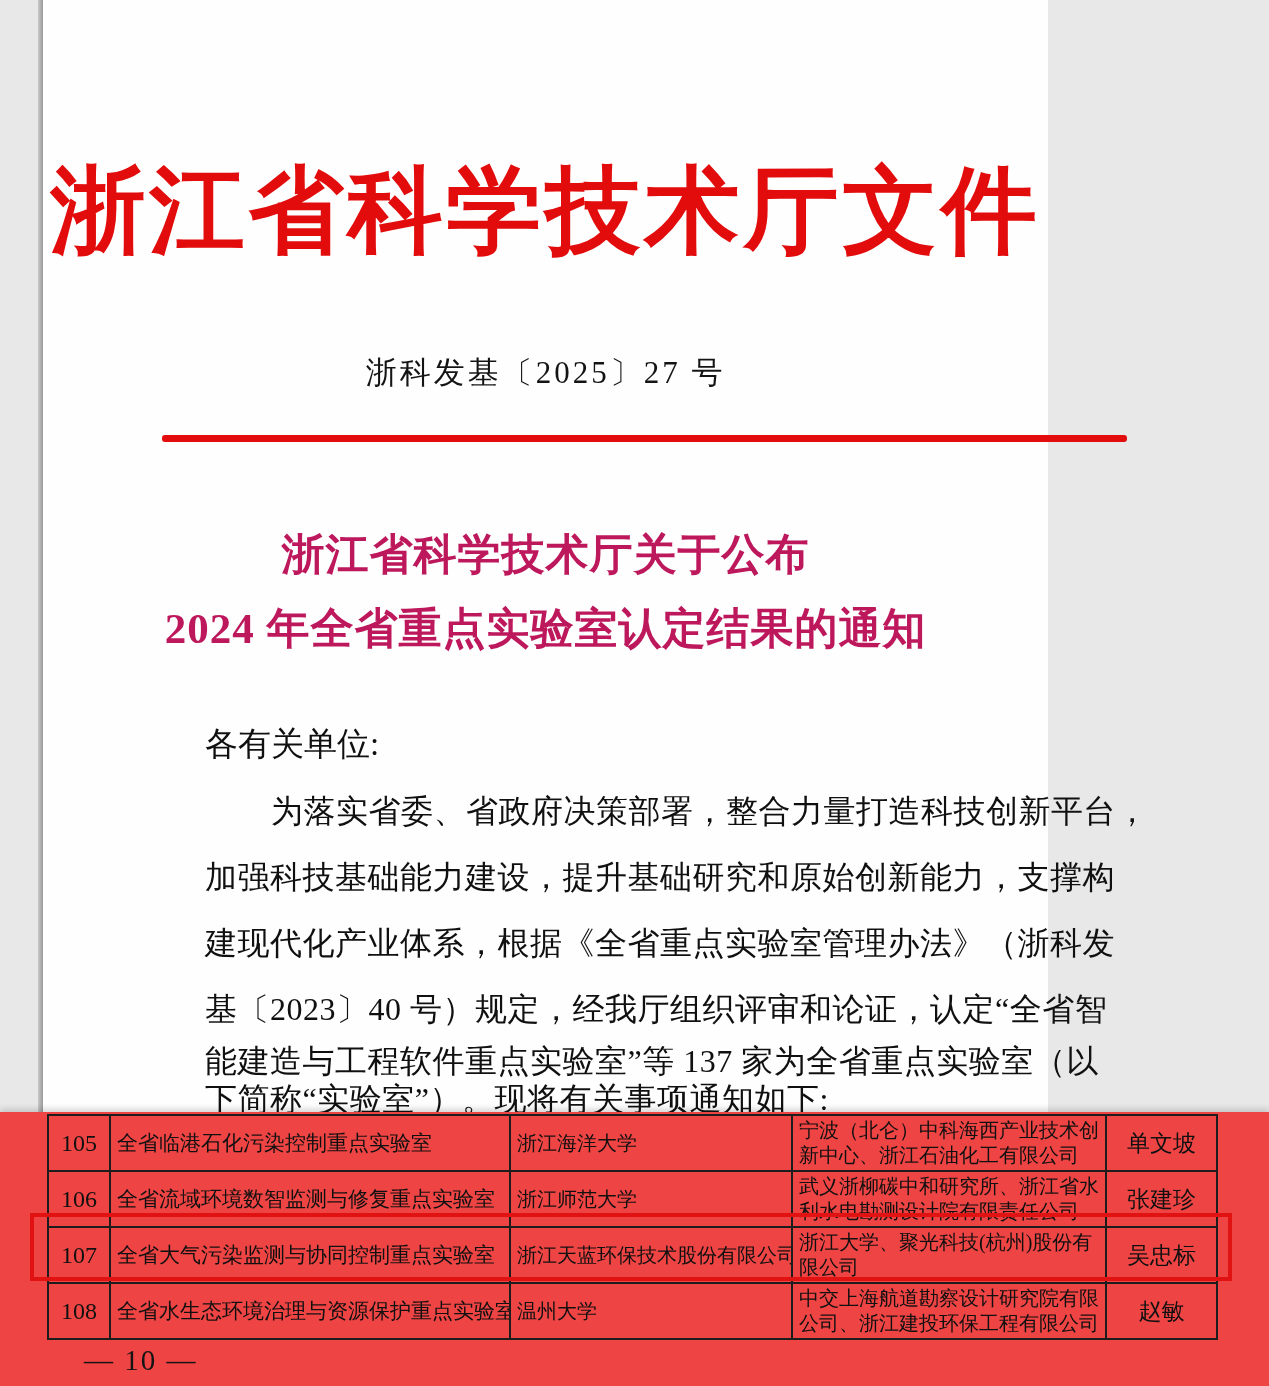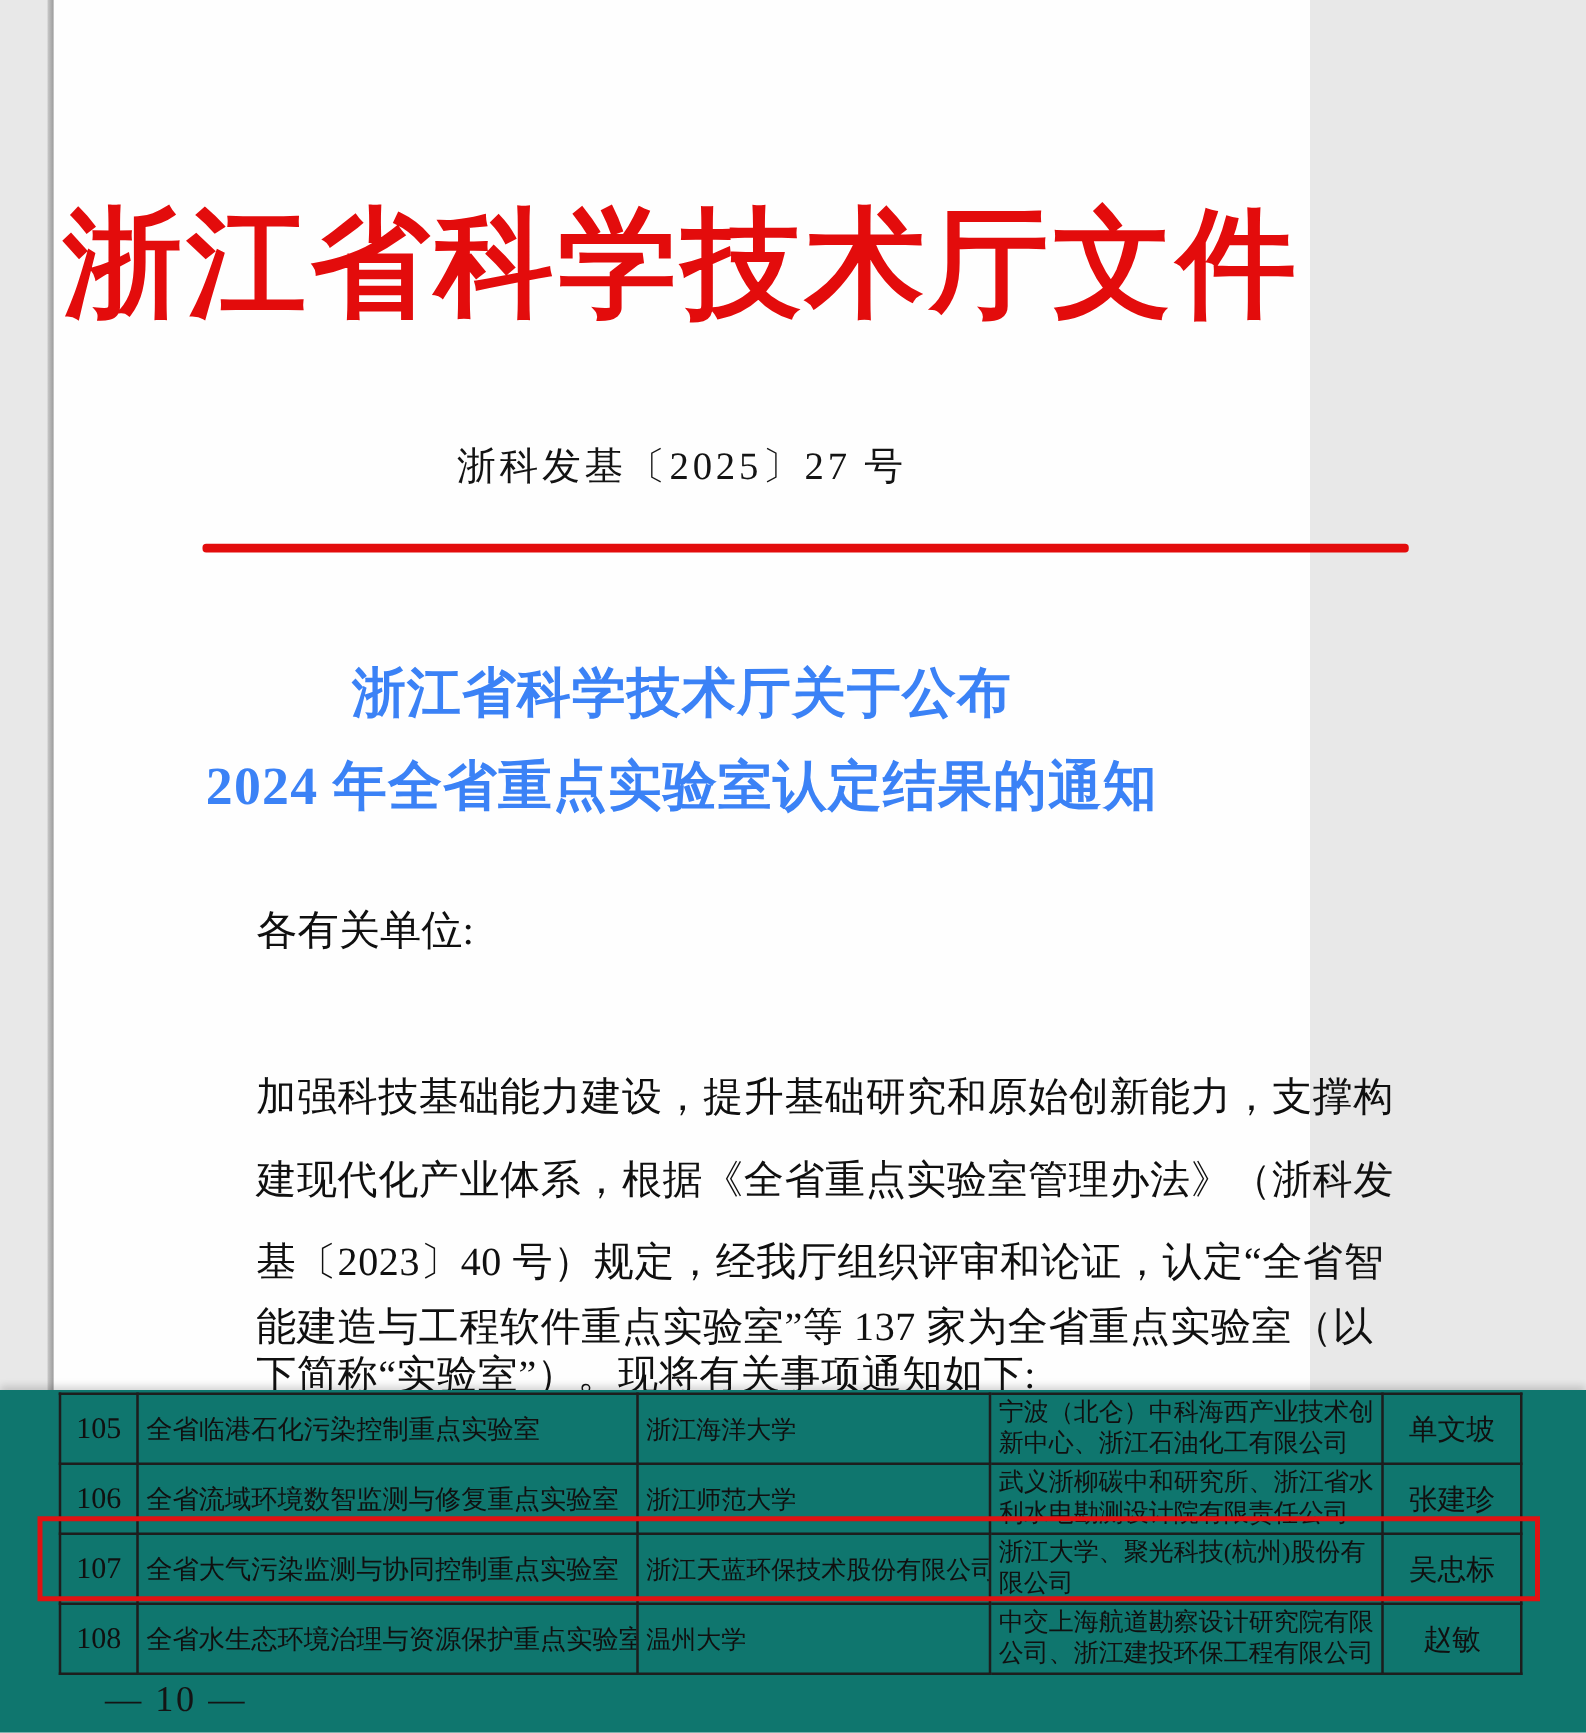--- a/index.html
+++ b/index.html
@@ -41,21 +41,21 @@
     font-size:31px;letter-spacing:3px;color:#141414;
     white-space:nowrap;
   }
   .red-rule{
     position:absolute;left:119px;top:435px;width:965px;height:7px;
     background:var(--header-red);
     border-radius:3px;
   }
   .notice-title{
     position:absolute;left:0;width:100%;text-align:center;
-    font-weight:bold;font-size:43px;color:#3b82f6;
+    font-weight:bold;font-size:43px;color:#be185d;
     white-space:nowrap;letter-spacing:1px;
   }
   .notice-title.l1{top:526px;}
   .notice-title.l2{top:600px;}
   .salutation{
     position:absolute;left:162px;top:722px;
     font-size:33px;color:#101010;white-space:nowrap;
   }
   .body-line{
     position:absolute;left:162px;
@@ -66,21 +66,21 @@
   .bl-0{top:790px;}
   .bl-1{top:856px;}
   .bl-2{top:922px;font-family:Liberation Mono, monospace;}
   .bl-3{top:988px;}
   .bl-4{top:1040px;}
   .bl-5{top:1078px;}
 
   
   .page-bottom{
     position:absolute;left:0;top:1112px;width:1269px;height:274px;
-    background:#0f766e;
+    background:#ef4444;
     box-shadow:0 -3px 6px rgba(0,0,0,0.16);
   }
   table.result-table{
     position:absolute;left:47px;top:2px;
     width:1169px;
     border-collapse:collapse;
     table-layout:fixed;
   }
   .result-table td{
     border:2px solid #1d1d1d;
@@ -122,20 +122,21 @@
 
   <div class="page-edge-line"></div>
 
   <div class="page-top">
     <div class="doc-title">浙江省科学技术厅文件</div>
     <div class="doc-number">浙科发基〔2025〕27 号</div>
     <div class="red-rule"></div>
     <div class="notice-title l1">浙江省科学技术厅关于公布</div>
     <div class="notice-title l2">2024 年全省重点实验室认定结果的通知</div>
     <div class="salutation">各有关单位:</div>
+    <div class="body-line indent bl-0">为落实省委、省政府决策部署，整合力量打造科技创新平台，</div>
     <div class="body-line bl-1">加强科技基础能力建设，提升基础研究和原始创新能力，支撑构</div>
     <div class="body-line bl-2">建现代化产业体系，根据《全省重点实验室管理办法》（浙科发</div>
     <div class="body-line bl-3">基〔2023〕40 号）规定，经我厅组织评审和论证，认定“全省智</div>
     <div class="body-line bl-4">能建造与工程软件重点实验室”等 137 家为全省重点实验室（以</div>
     <div class="body-line bl-5">下简称“实验室”）。现将有关事项通知如下:</div>
   </div>
 
   <div class="page-bottom">
     <table class="result-table">
       <colgroup>

